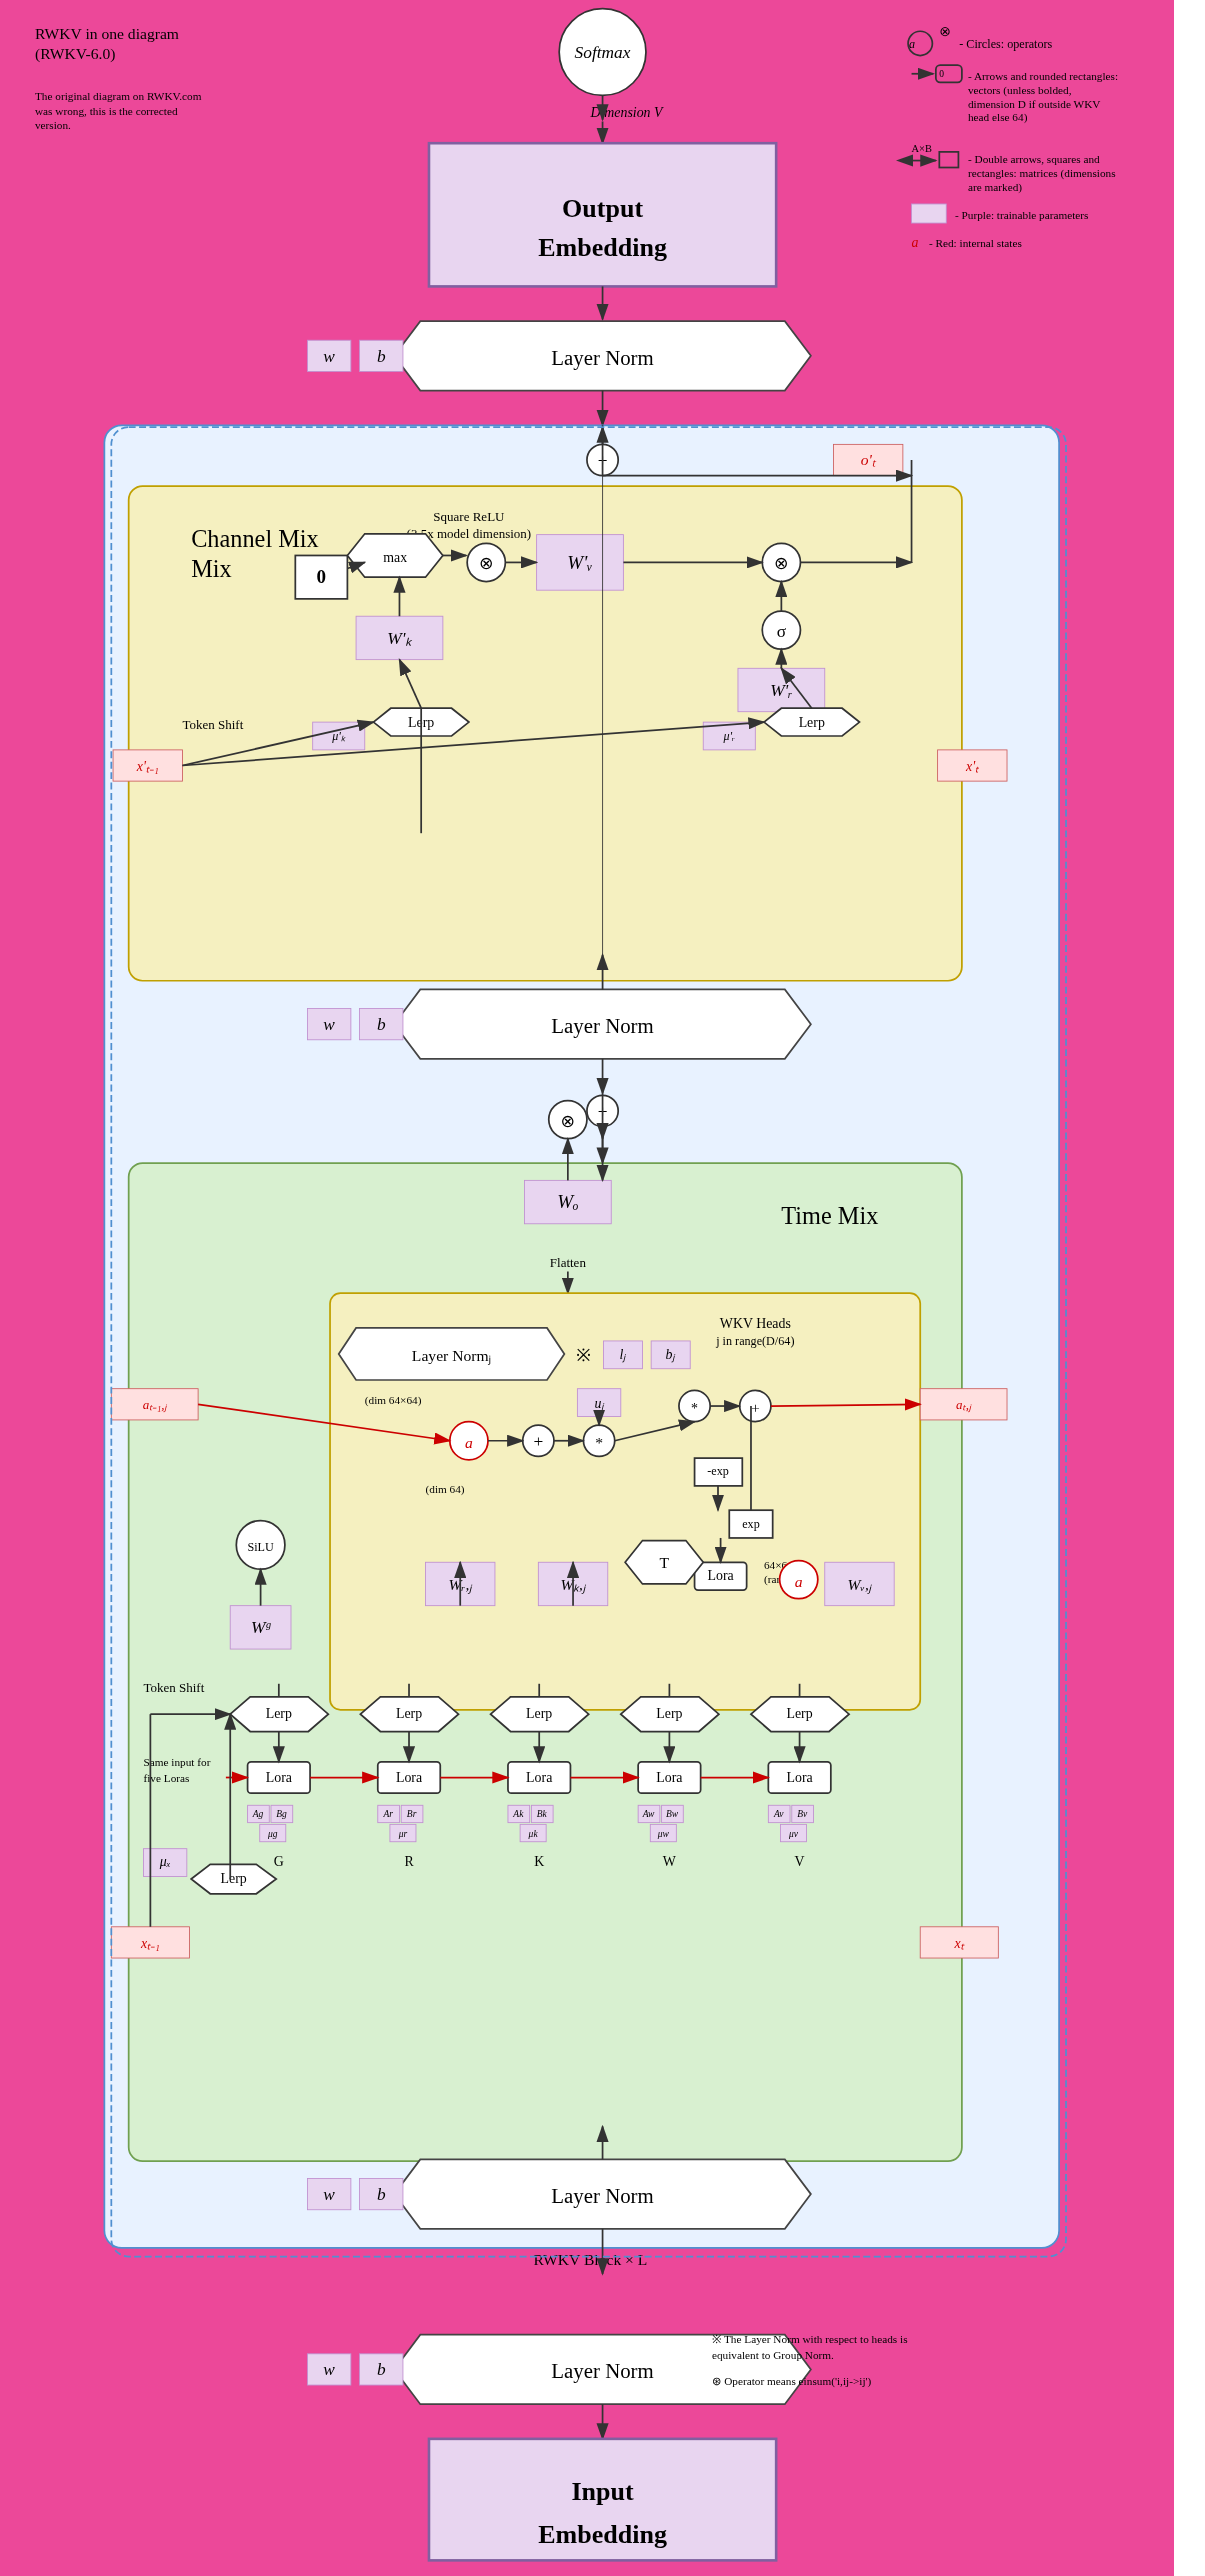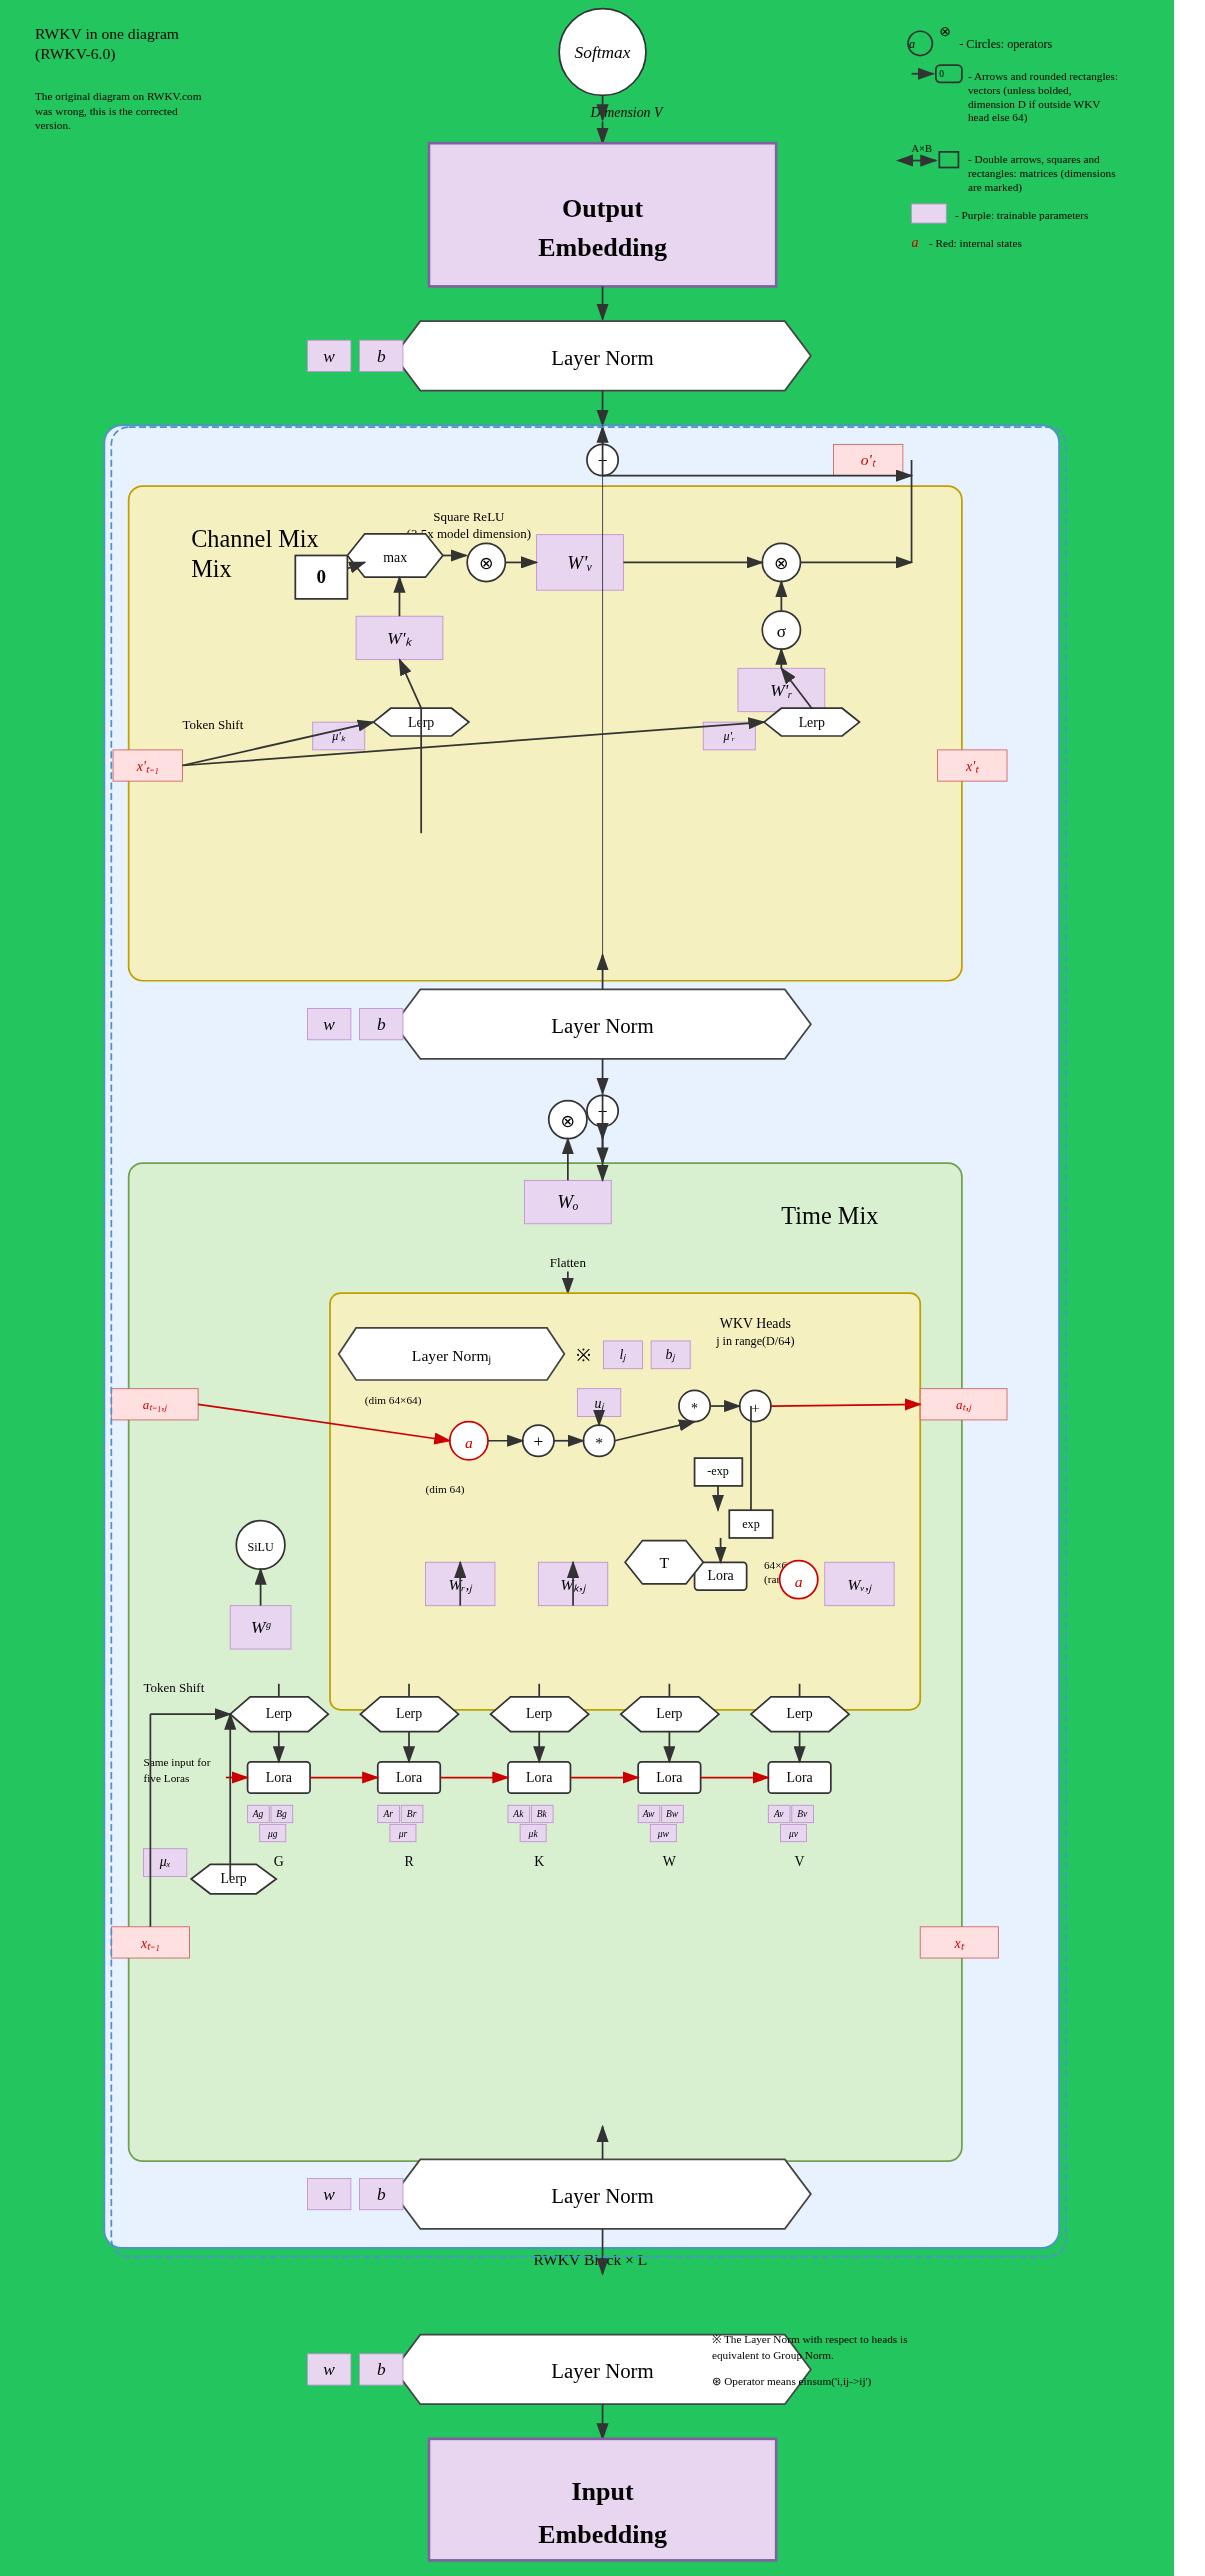--- a/index.html
+++ b/index.html
@@ -11,21 +11,21 @@
       position: relative;
       overflow-x: hidden;
     }
 
     
 
     .page {
       position: relative;
       width: 1174px;
       min-height: 2576px;
-      background: #22c55e;
+      background: #ec4899;
       font-family: 'Times New Roman', Times, serif;
       text-align: right;
     }
 
     
     .diagram-svg-container {
       position: absolute;
       top: 0;
       left: 0;
       width: 1206px;

